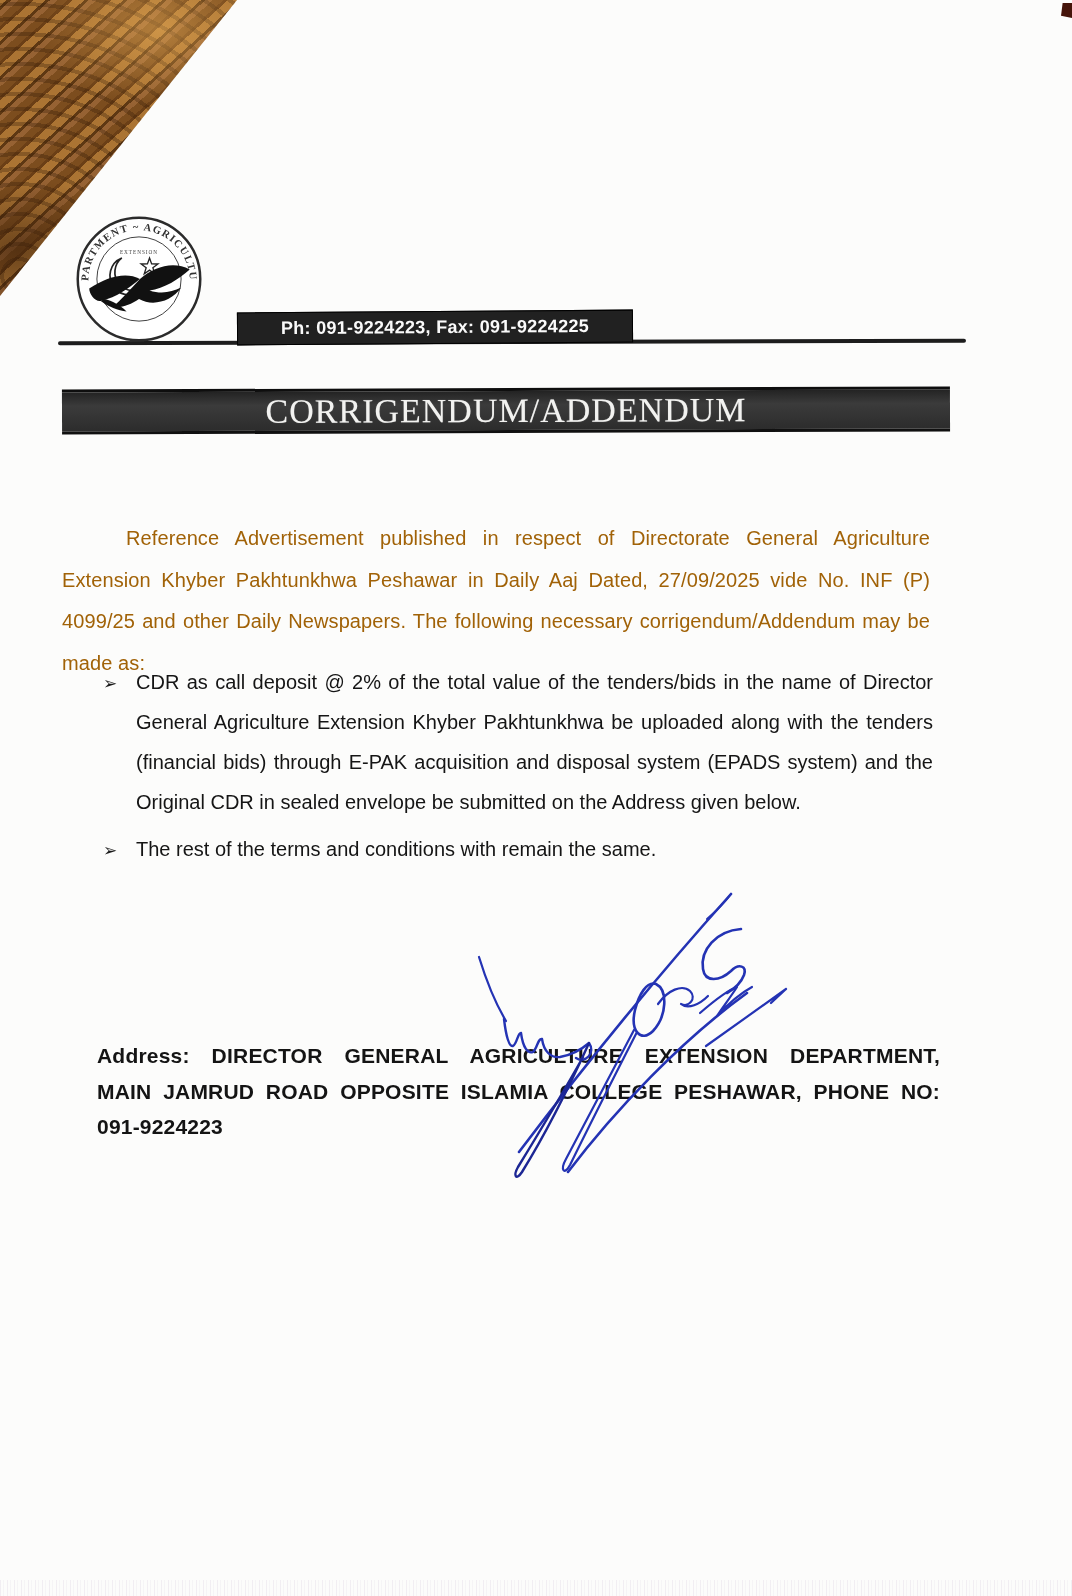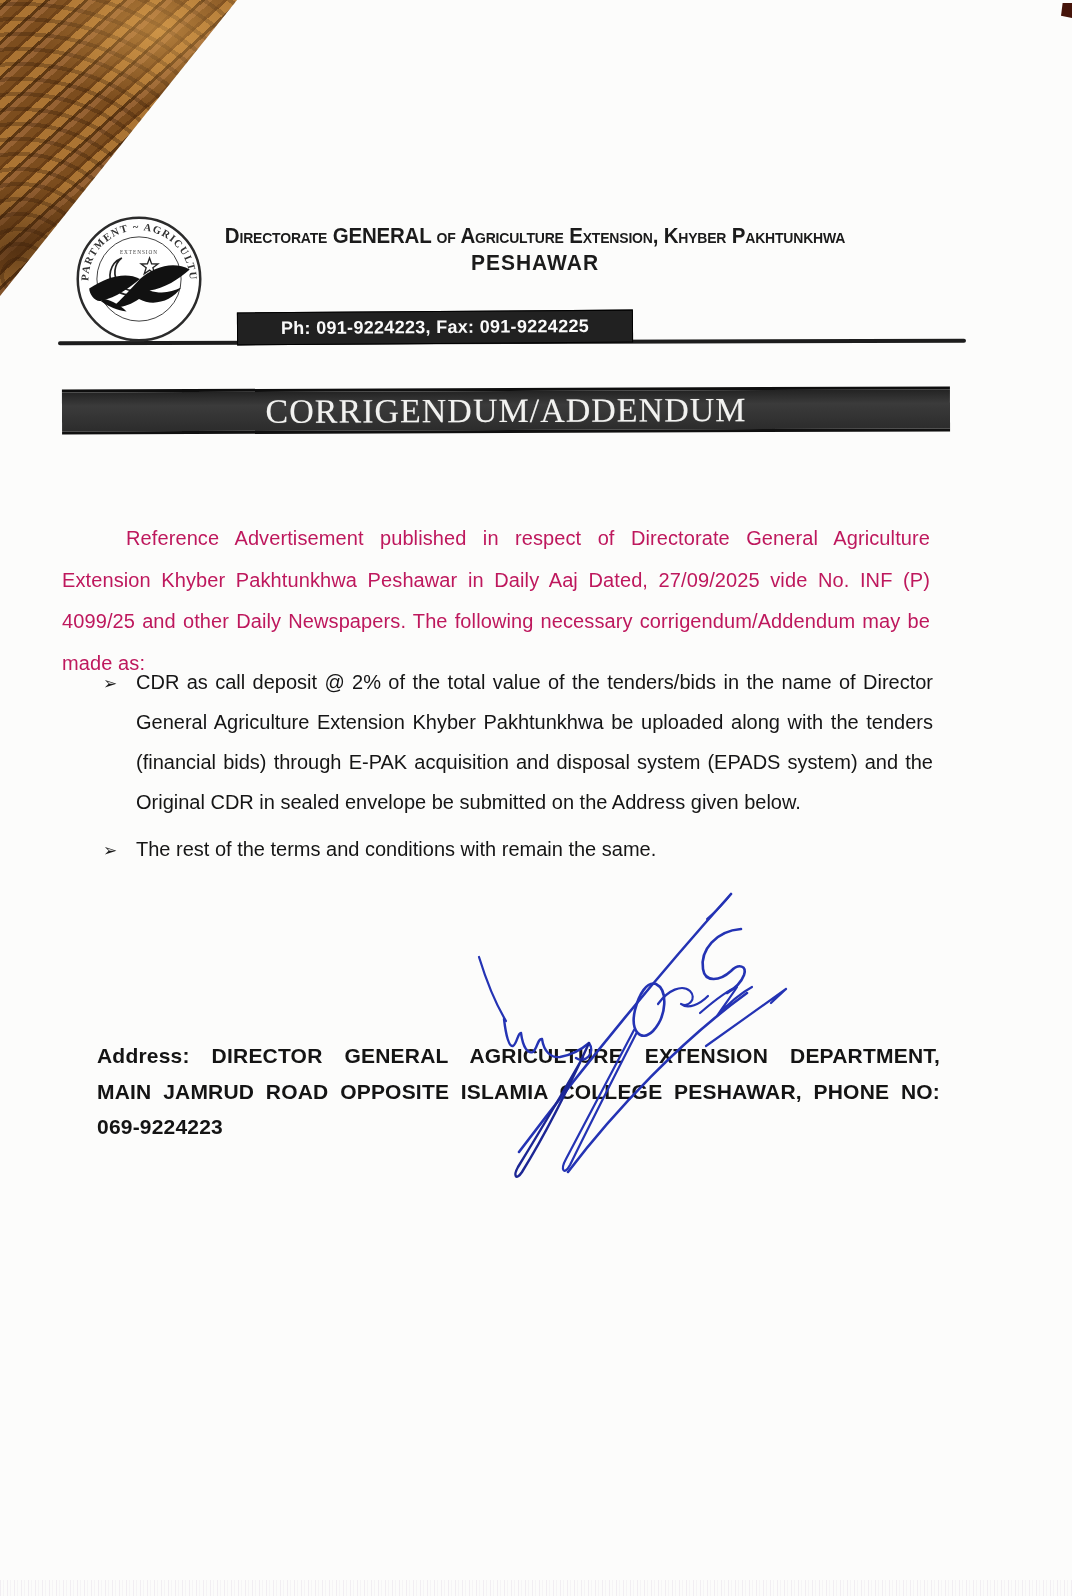--- a/index.html
+++ b/index.html
@@ -74,21 +74,21 @@
   .banner-title{
     font-family:"Liberation Serif", serif;
     font-size:34px;color:#f2f2f0;letter-spacing:1px;font-weight:500;
     text-shadow:0 0 1px rgba(255,255,255,.4);
     line-height:38px;
   }
   
   .intro{
     position:absolute;left:62px;top:498px;width:868px;
     font-size:20px;line-height:41.5px;text-align:justify;
-    text-indent:64px;color:#be185d;
+    text-indent:64px;color:#a16207;
     letter-spacing:.1px;
   }
   
   .bullets{position:absolute;left:103px;top:662px;width:830px;}
   .bullet-item{position:relative;padding-left:33px;margin-bottom:7px;
     font-size:20px;line-height:40px;text-align:justify;color:#151515;}
   .bullet-marker{
     position:absolute;left:0;top:1px;font-size:17px;color:#1a1a1a;
     font-family:"DejaVu Sans", sans-serif;
   }
@@ -124,24 +124,20 @@
     <text x="70" y="44" font-family="Liberation Serif, serif" font-size="5.5" fill="#444" text-anchor="middle" letter-spacing="1">EXTENSION</text>
     <path d="M52,48 A20,20 0 1 0 76,78 A16,16 0 1 1 52,48 Z" fill="#ffffff" stroke="#222" stroke-width="1.8"></path>
     <path d="M81,48 L83.2,54.2 L89.8,54.3 L84.5,58.2 L86.5,64.5 L81,60.7 L75.5,64.5 L77.5,58.2 L72.2,54.3 L78.8,54.2 Z" fill="#ffffff" stroke="#222" stroke-width="1.4"></path>
     <g fill="#111">
       <path d="M18,80 C36,68 56,62 71,70 C60,79 47,89 30,93 C24,94 18,86 18,80 Z"></path>
       <path d="M71,70 C86,57 106,51 123,60 C112,70 96,80 81,82 C93,86 104,84 114,79 C104,94 84,99 70,91 C61,97 51,101 43,99 C51,92 60,82 71,70 Z"></path>
       <path d="M30,93 C38,99 48,103 57,104 C50,97 42,93 34,91 Z"></path>
     </g>
   </svg>
 
-  <div class="header-block">
-    <div class="org-line">Directorate GENERAL of Agriculture Extension, Khyber Pakhtunkhwa</div>
-    <div class="city-line">PESHAWAR</div>
-  </div>
 
   <div class="contact-bar">
     <span>Ph: 091-9224223,   Fax: 091-9224225</span>
   </div>
 
   <div class="top-rule"></div>
 
   <div class="banner">
     <span class="banner-title">CORRIGENDUM/ADDENDUM</span>
   </div>
@@ -174,16 +170,16 @@
       <path d="M637,1032 C615,1075 592,1120 570,1165 C564,1176 560,1170 566,1159 C588,1117 612,1072 634,1030" stroke-width="2.2"></path>
     </g>
     <g stroke="#1c2694" stroke-width="2.4">
       <path d="M589,1043 C570,1085 548,1130 522,1172 C516,1181 513,1176 518,1167 C537,1136 560,1098 583,1057"></path>
     </g>
   </svg>
 
   <div class="address">
     <div class="just">Address: DIRECTOR GENERAL AGRICULTURE EXTENSION DEPARTMENT,</div>
     <div class="just">MAIN JAMRUD ROAD OPPOSITE ISLAMIA COLLEGE PESHAWAR, PHONE NO:</div>
-    <div class="plain">069-9224223</div>
+    <div class="plain">091-9224223</div>
   </div>
 
 </div>
 
 </body></html>

